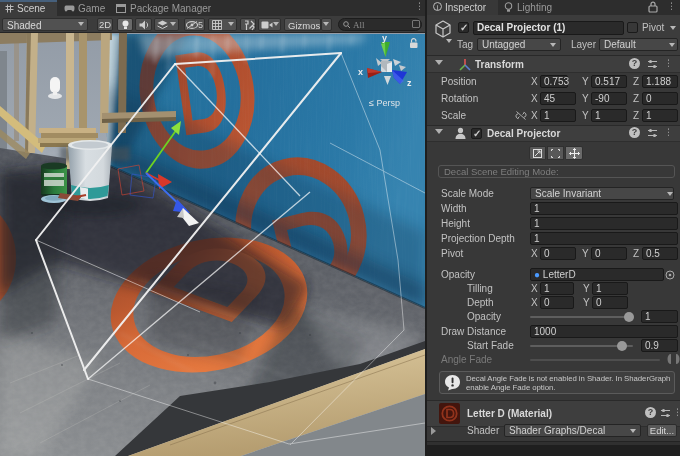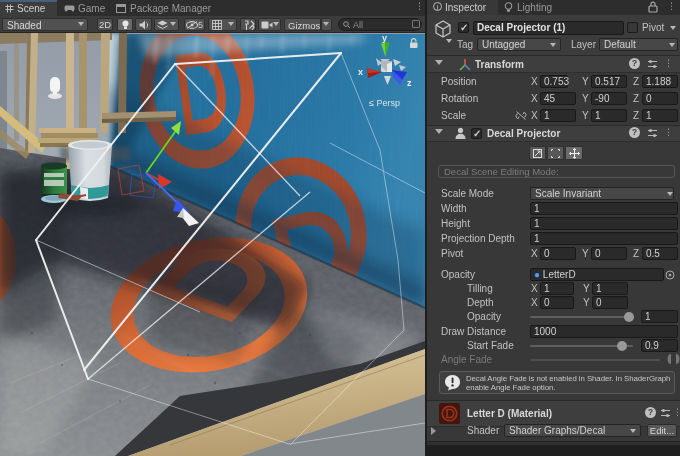--- a/index.html
+++ b/index.html
@@ -93,21 +93,21 @@
     <div class="abs" style="left:284px;top:18px;width:37px;height:13px;background:#515151;border:1px solid #2e2e2e;border-radius:2px;white-space:nowrap;overflow:hidden;">
           <span style="color:#d8d8d8;font-size:9.5px;line-height:13px;display:block;padding-left:3px;">Gizmos</span>
         </div>
     <div class="abs" style="left:321px;top:18px;width:11px;height:13px;background:#515151;border:1px solid #2e2e2e;border-radius:2px;"></div>
     <div class="dda" style="left:323px;top:22px;"></div>
     <div class="abs" style="left:338px;top:18px;width:84px;height:13px;background:#2b2b2b;border:1px solid #1c1c1c;border-radius:7px;"></div>
     <svg class="abs" style="left:343px;top:21px;" width="8" height="8">
           <circle cx="3" cy="3" r="2.3" fill="none" stroke="#999" stroke-width="1"></circle>
           <path d="M4.8 4.8 L7 7" stroke="#999" stroke-width="1"></path>
         </svg>
-    <div class="abs" style="left:353px;top:20px;color:#8e8e8e;font-size:9px;">All</div>
+    <div class="abs" style="left:353px;top:20px;color:#8e8e8e;font-size:9px;font-family:Liberation Serif, serif;">All</div>
     <div class="abs" style="left:412px;top:20px;width:8px;height:8px;border:1px solid #777;border-radius:1px;"></div>
     </div>
 
     <svg class="abs" id="scenesvg" style="left:0;top:33px;" width="425" height="423" viewBox="0 0 425 423">
 <defs>
   <linearGradient id="sky" x1="0" y1="0" x2="0" y2="1">
     <stop offset="0" stop-color="#939ca7"></stop>
             <stop offset="0.75" stop-color="#b6bdc4"></stop>
             <stop offset="1" stop-color="#c4c9cf"></stop>
   </linearGradient>

